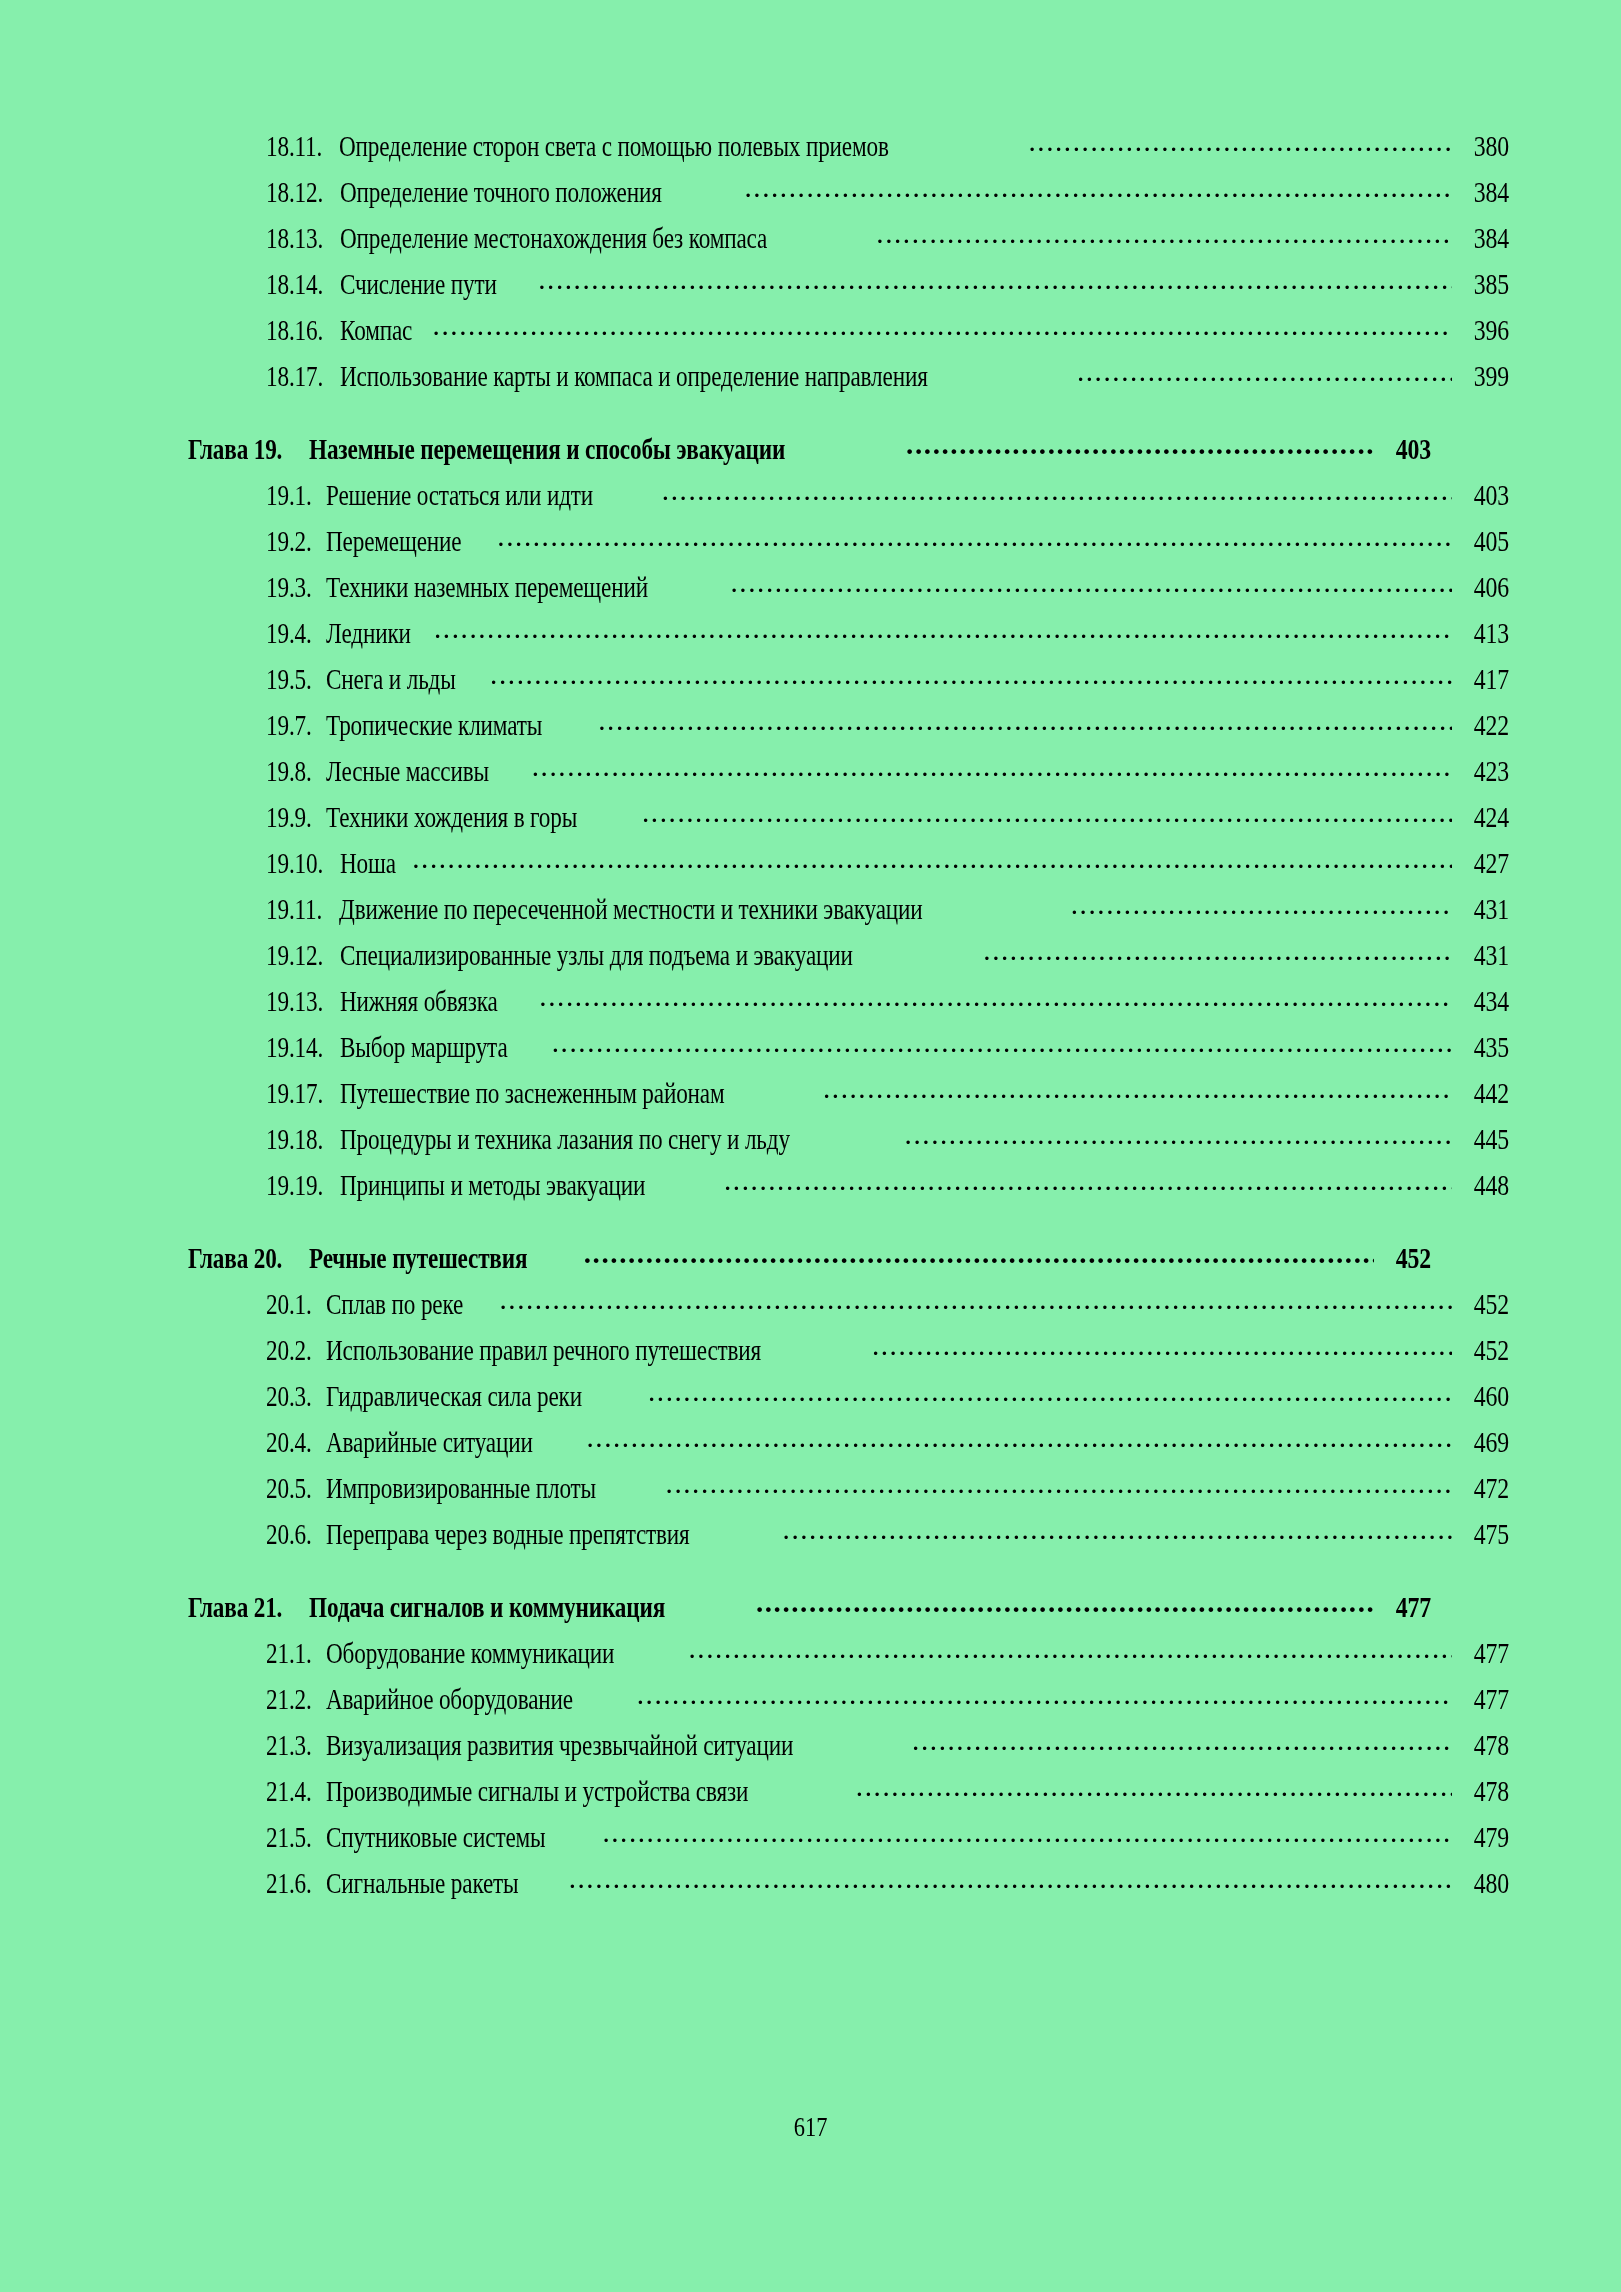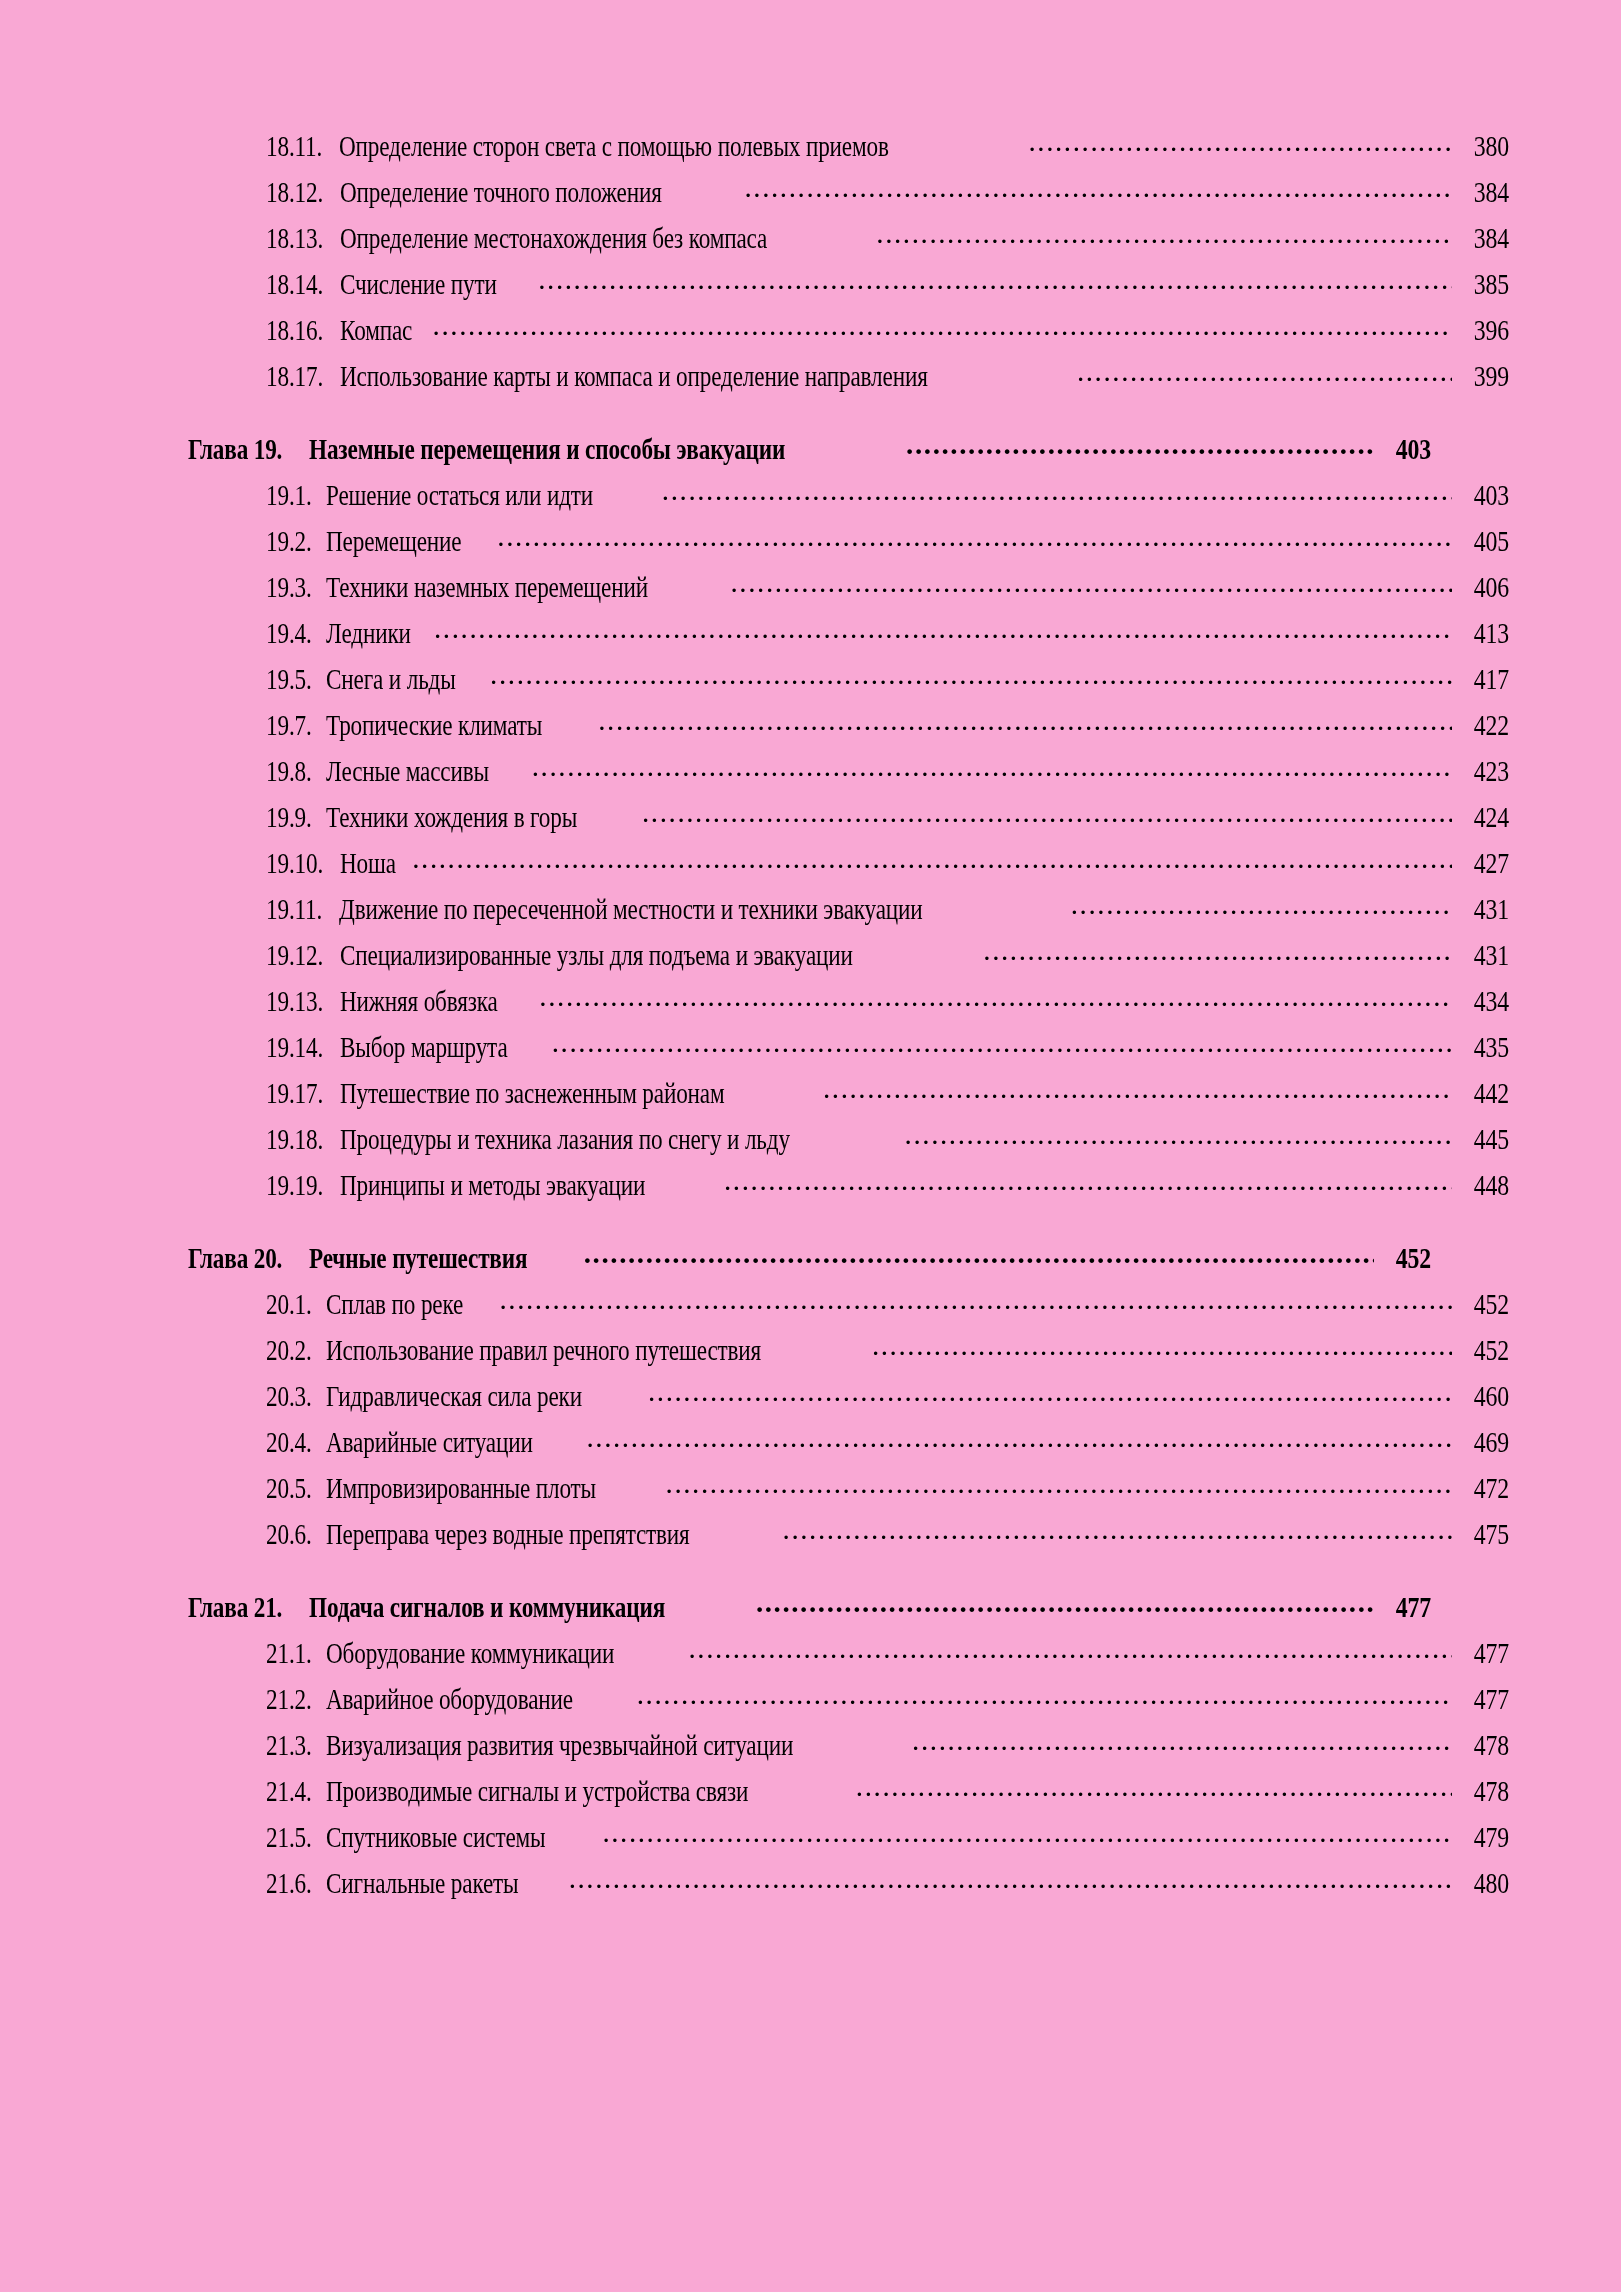--- a/index.html
+++ b/index.html
@@ -4,21 +4,21 @@
 <style>
   html, body {
     margin: 0;
     padding: 0;
     background: #ffffff;
   }
   .page {
     position: relative;
     width: 1621px;
     height: 2293px;
-    background: #f9a8d4;
+    background: #86efac;
     margin: 0 auto;
     overflow: hidden;
     font-family: "Liberation Serif", "DejaVu Serif", serif;
     color: #000000;
   }
   .toc {
     position: absolute;
     left: 188px;
     top: 123px;
     width: 1243px;
@@ -361,15 +361,18 @@
       </div>
       <div class="toc-line sub">
         <span class="num">21.6.</span>
         <span>&nbsp;</span>
         <span class="lbl">Сигнальные ракеты</span>
         <span class="leader"></span>
         <span class="pg">480</span>
       </div>
     </div>
 
+  <div class="folio">
+    <span>617</span>
+  </div>
 
 </div>
 
 
 </body></html>

